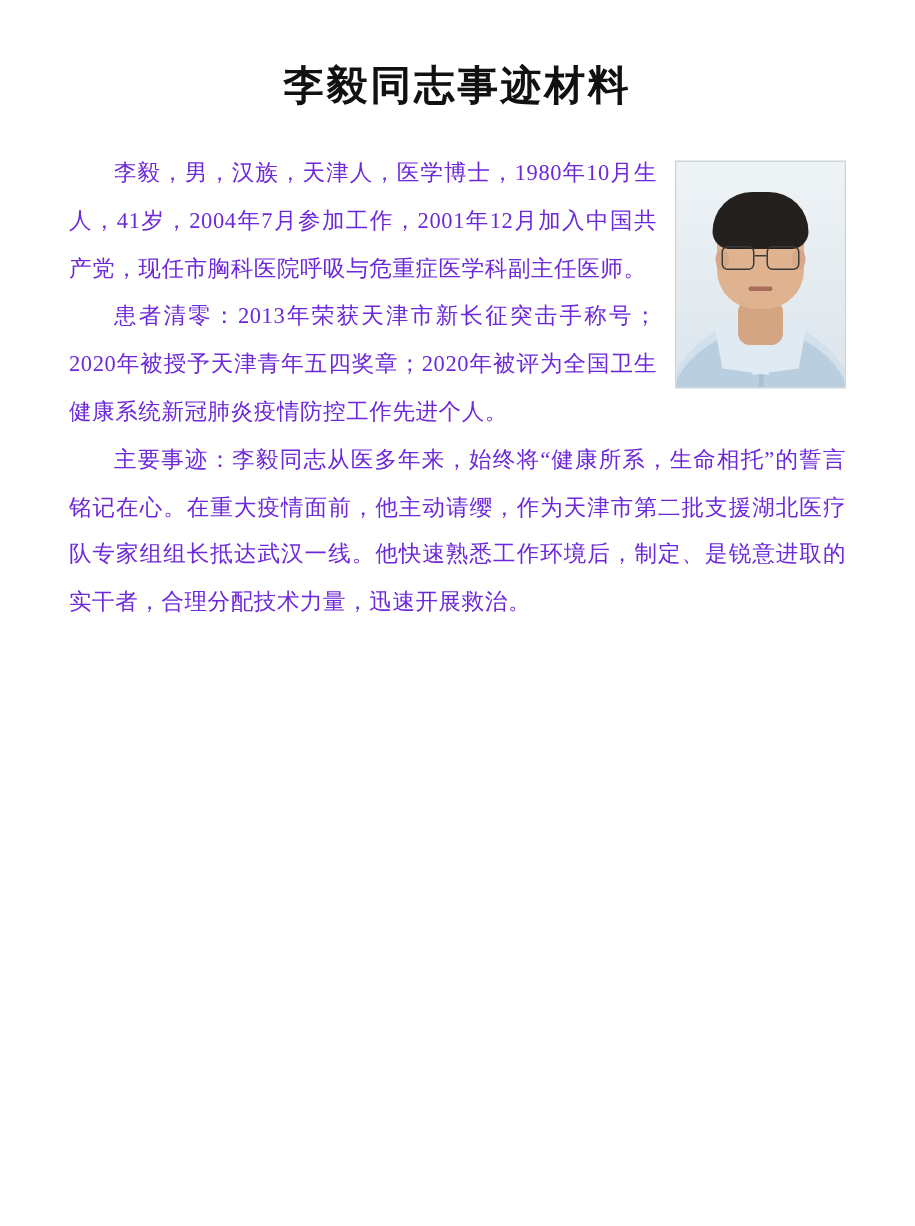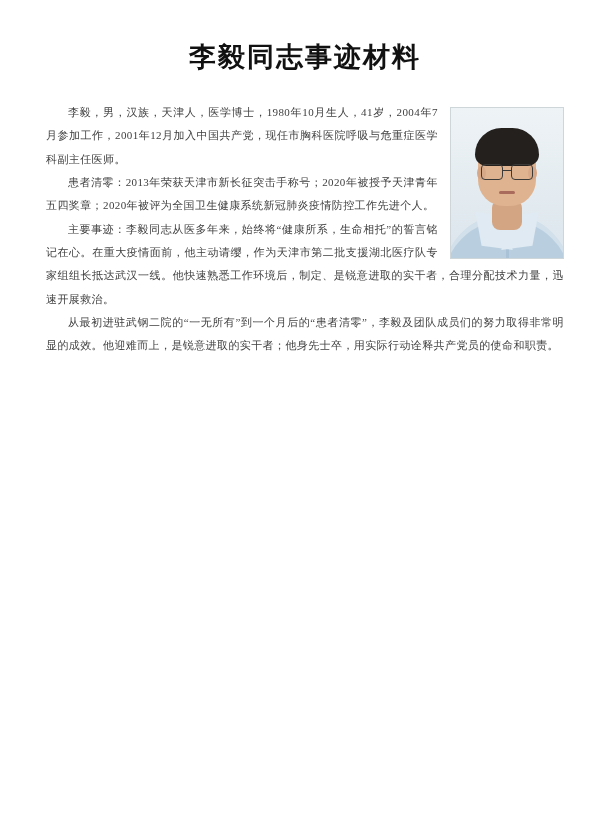--- a/index.html
+++ b/index.html
@@ -25,25 +25,25 @@
     text-align: center;
     font-size: 27px;
     font-weight: bold;
     letter-spacing: 2px;
     line-height: 1.3;
     margin: 6px 0 26px 0;
     color: #111111;
     font-family: "Liberation Serif", "DejaVu Serif", serif;
   }
   .body-text {
-    font-size: 11px;
+    font-size: 15px;
     line-height: 2.12;
     text-align: justify;
     letter-spacing: 0.4px;
-    color: #404040;
+    color: #6d28d9;
   }
   .para {
     text-indent: 2em;
     margin: 0 0 0 0;
   }
   .photo {
     float: right;
     width: 112px;
     height: 150px;
     margin: 6px 0 4px 12px;
@@ -186,16 +186,15 @@
       <div class="hair"></div>
       <div class="glass-l"></div>
       <div class="glass-r"></div>
       <div class="bridge"></div>
       <div class="mouth"></div>
     </div>
 
     <p class="para">李毅，男，汉族，天津人，医学博士，1980年10月生人，41岁，2004年7月参加工作，2001年12月加入中国共产党，现任市胸科医院呼吸与危重症医学科副主任医师。</p>
     <p class="para">患者清零：2013年荣获天津市新长征突击手称号；2020年被授予天津青年五四奖章；2020年被评为全国卫生健康系统新冠肺炎疫情防控工作先进个人。</p>
     <p class="para">主要事迹：李毅同志从医多年来，始终将“健康所系，生命相托”的誓言铭记在心。在重大疫情面前，他主动请缨，作为天津市第二批支援湖北医疗队专家组组长抵达武汉一线。他快速熟悉工作环境后，制定、是锐意进取的实干者，合理分配技术力量，迅速开展救治。</p>
-    <p class="para">从最初进驻武钢二院的“一无所有”到一个月后的“患者清零”，李毅及团队成员们的努力取得非常明显的成效。他迎难而上，是锐意进取的实干者；他身先士卒，用实际行动诠释共产党员的使命和职责。</p>
 
   </div>
 </div>
 
 </body></html>

